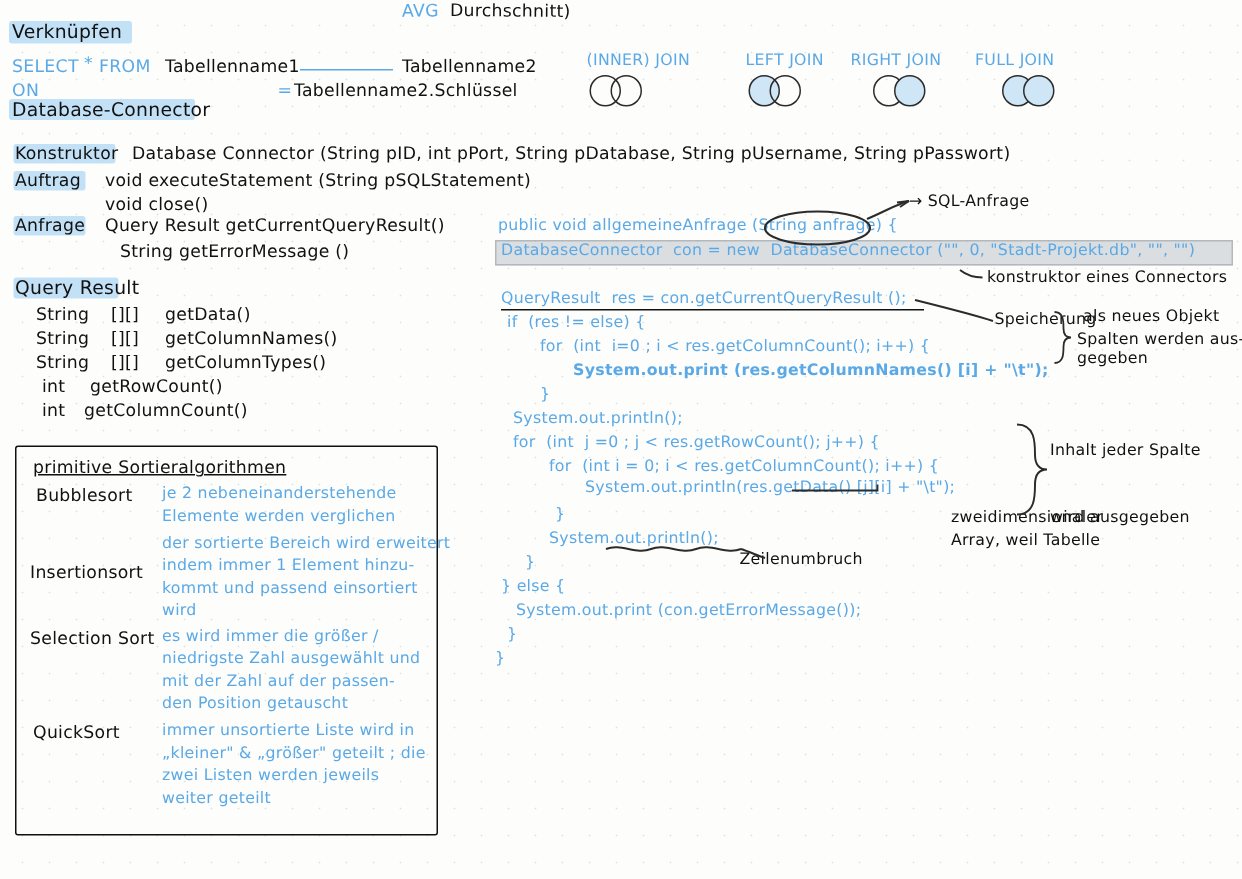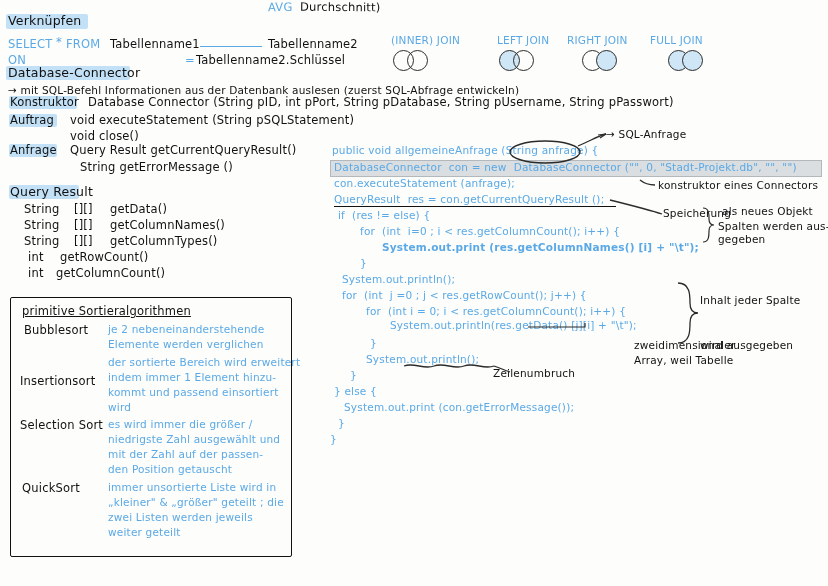--- a/index.html
+++ b/index.html
@@ -132,21 +132,20 @@
   <span class="n hand s11 blu" style="left:8px;top:54px;">ON</span>
   <span class="n hand s11 blu" style="left:185px;top:54px;">=</span>
   <span class="n hand s11 blk" style="left:196px;top:54px;">Tabellenname2.Schlüssel</span>
 
   <span class="n hand s10 blu" style="left:391px;top:35px;">(INNER) JOIN</span>
   <span class="n hand s10 blu" style="left:497px;top:35px;">LEFT JOIN</span>
   <span class="n hand s10 blu" style="left:567px;top:35px;">RIGHT JOIN</span>
   <span class="n hand s10 blu" style="left:650px;top:35px;">FULL JOIN</span>
 
   <span class="n hand s12 blk" style="left:8px;top:66px;">Database-Connector</span>
-  <span class="n hand s10 blk" style="left:8px;top:85px;">→ mit SQL-Befehl Informationen aus der Datenbank auslesen (zuerst SQL-Abfrage entwickeln)</span>
 
   <span class="n hand s11 blk" style="left:10px;top:96px;">Konstruktor</span>
   <span class="n hand s11 blk" style="left:88px;top:96px;">Database Connector (String pID, int pPort, String pDatabase, String pUsername, String pPasswort)</span>
 
   <span class="n hand s11 blk" style="left:10px;top:114px;">Auftrag</span>
   <span class="n hand s11 blk" style="left:70px;top:114px;">void executeStatement (String pSQLStatement)</span>
   <span class="n hand s11 blk" style="left:70px;top:130px;">void close()</span>
 
   <span class="n hand s11 blk" style="left:10px;top:144px;">Anfrage</span>
   <span class="n hand s11 blk" style="left:70px;top:144px;">Query Result getCurrentQueryResult()</span>
@@ -191,21 +190,20 @@
   <span class="n hand s10 blu" style="left:108px;top:464px;">den Position getauscht</span>
 
   <span class="n hand s11 blk" style="left:22px;top:482px;">QuickSort</span>
   <span class="n hand s10 blu" style="left:108px;top:482px;">immer unsortierte Liste wird in</span>
   <span class="n hand s10 blu" style="left:108px;top:497px;">„kleiner" &amp; „größer" geteilt ; die</span>
   <span class="n hand s10 blu" style="left:108px;top:512px;">zwei Listen werden jeweils</span>
   <span class="n hand s10 blu" style="left:108px;top:527px;">weiter geteilt</span>
 
   <span class="n hand s10 blu" style="left:332px;top:145px;">public void allgemeineAnfrage (String anfrage) {</span>
   <span class="n hand s10 blu" style="left:334px;top:162px;">DatabaseConnector  con = new  DatabaseConnector ("", 0, "Stadt-Projekt.db", "", "")</span>
-  <span class="n hand s10 blu" style="left:334px;top:178px;">con.executeStatement (anfrage);</span>
   <span class="n hand s10 blu" style="left:334px;top:194px;">QueryResult  res = con.getCurrentQueryResult ();</span>
   <span class="n hand s10 blu" style="left:338px;top:210px;">if  (res != else) {</span>
   <span class="n hand s10 blu" style="left:360px;top:226px;">for  (int  i=0 ; i &lt; res.getColumnCount(); i++) {</span>
   <span class="n hand s10 blu" style="left:382px;top:242px;font-weight:bold;">System.out.print (res.getColumnNames() [i] + "\t");</span>
   <span class="n hand s10 blu" style="left:360px;top:258px;">}</span>
   <span class="n hand s10 blu" style="left:342px;top:274px;">System.out.println();</span>
   <span class="n hand s10 blu" style="left:342px;top:290px;">for  (int  j =0 ; j &lt; res.getRowCount(); j++) {</span>
   <span class="n hand s10 blu" style="left:366px;top:306px;">for  (int i = 0; i &lt; res.getColumnCount(); i++) {</span>
   <span class="n hand s10 blu" style="left:390px;top:320px;">System.out.println(res.getData() [j][i] + "\t");</span>
   <span class="n hand s10 blu" style="left:370px;top:338px;">}</span>

